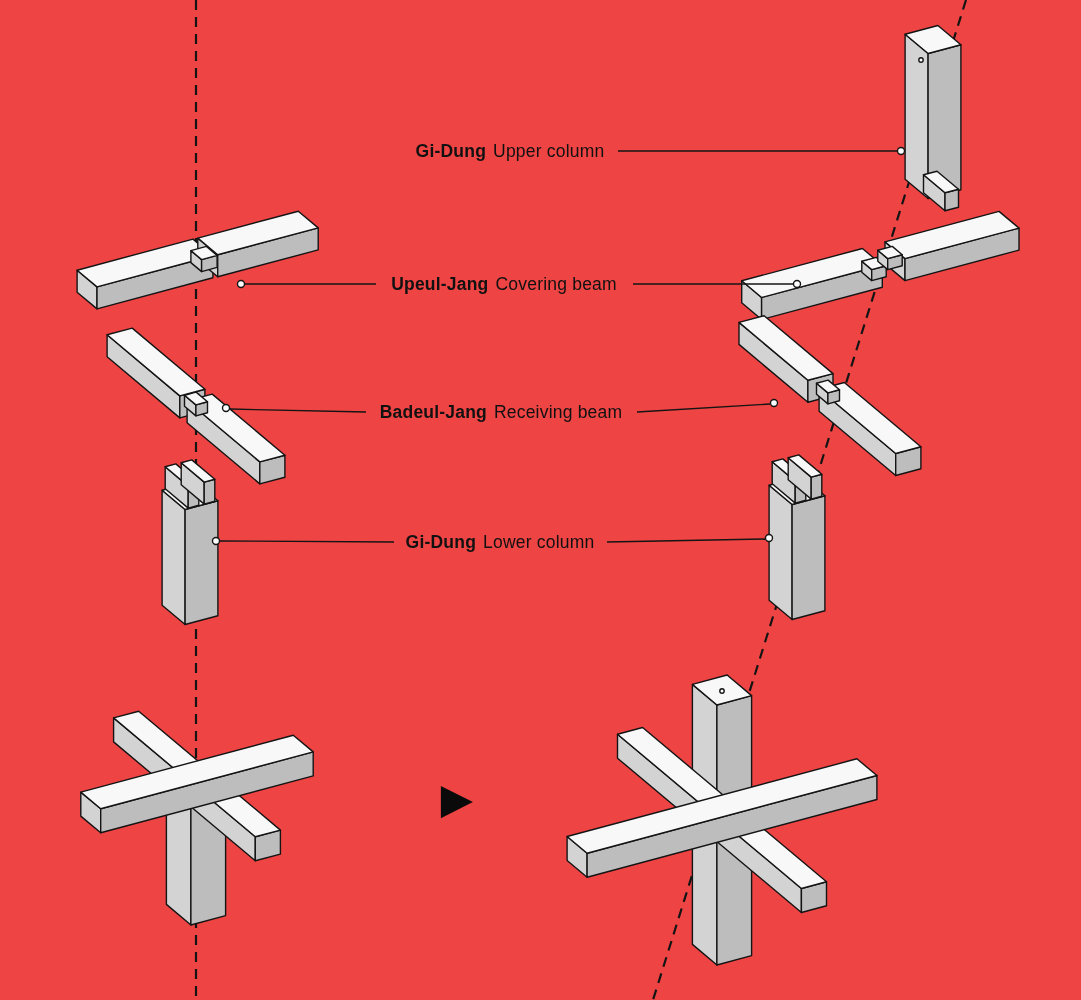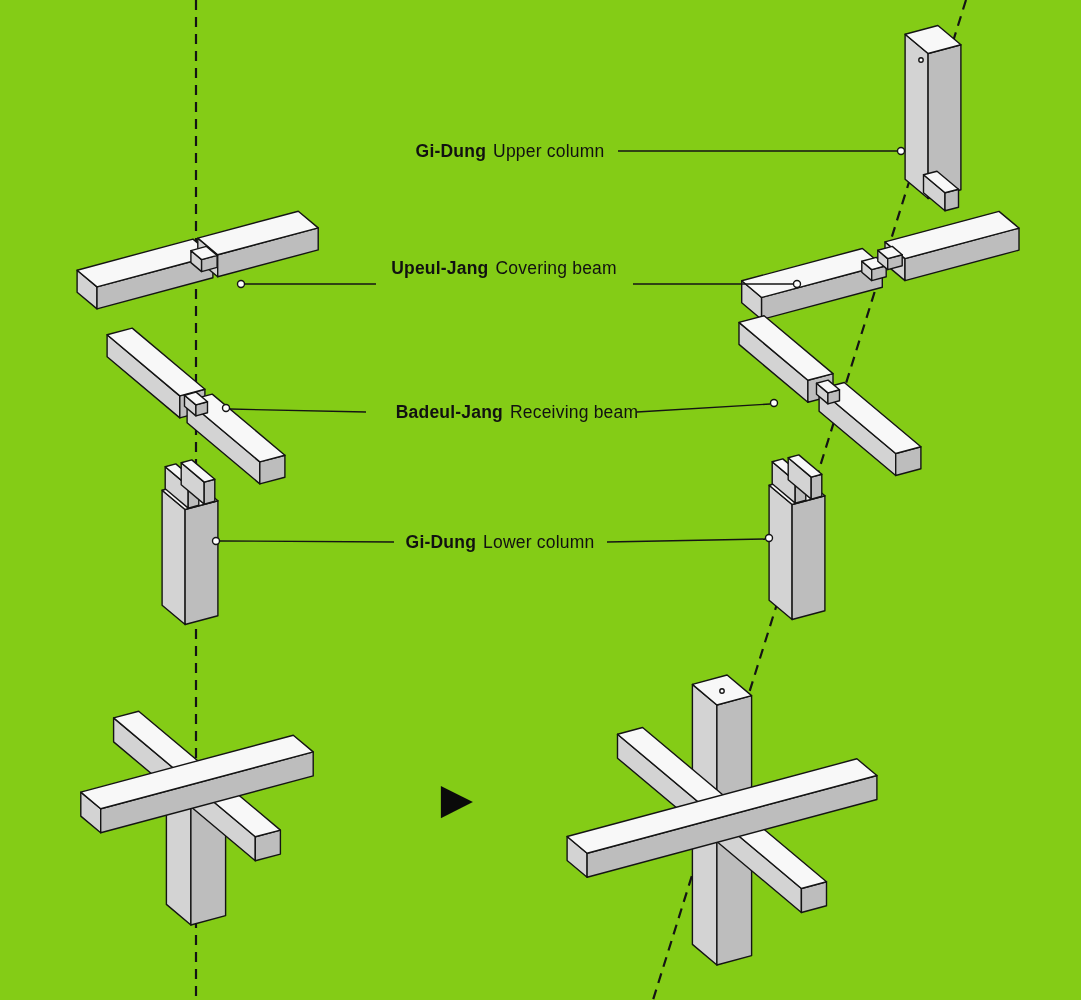--- a/index.html
+++ b/index.html
@@ -19,21 +19,21 @@
   }
   .label b{ margin-right:7px; font-weight:bold; }
   .arrow{
     position:absolute; transform:translate(-50%,-50%);
     font-size:42px; line-height:1; color:#0a0a0a;
   }
 </style>
 </head>
 <body>
 
-<div class="stage" style="background: #84cc16; padding-left: 35px;">
+<div class="stage" style="background: #ef4444; padding-left: 35px;">
 
   <svg class="canvas" viewBox="0 0 1081 1000">
 
     <line class="dash" x1="196" y1="0" x2="196" y2="1000"></line>
     <line class="dash" x1="966" y1="0" x2="653" y2="1000"></line>
 
     <g id="pieces">
         <g>
           <polygon points="77.1,270.2 97,286.9 97,308.9 77.1,292.2" fill="#d3d3d3" stroke="#141414" stroke-width="1.4" stroke-linejoin="round"></polygon>
           <polygon points="97,286.9 212.9,255.8 212.9,277.8 97,308.9" fill="#bdbdbd" stroke="#141414" stroke-width="1.4" stroke-linejoin="round"></polygon>
@@ -191,24 +191,24 @@
       <circle class="dot" cx="769" cy="538" r="3.5"></circle>
 
       <circle class="dot" cx="921" cy="60" r="2.2"></circle>
       <circle class="dot" cx="722" cy="691" r="2.2"></circle>
     </g>
   </svg>
 
   <div class="label" style="left:510px; top:151px;">
     <b>Gi-Dung</b><span>Upper column</span>
   </div>
-  <div class="label" style="left:504px; top:268px;">
+  <div class="label" style="left:504px; top:284px;">
     <b>Upeul-Jang</b><span>Covering beam</span>
   </div>
-  <div class="label" style="left:501px; top:412px;margin-left:16px;">
+  <div class="label" style="left:501px; top:412px;">
     <b>Badeul-Jang</b><span>Receiving beam</span>
   </div>
   <div class="label" style="left:500px; top:542px;text-align:center;">
     <b>Gi-Dung</b><span>Lower column</span>
   </div>
 
   <div class="arrow" style="left:457px; top:799px;">▶</div>
 
 </div>
 

